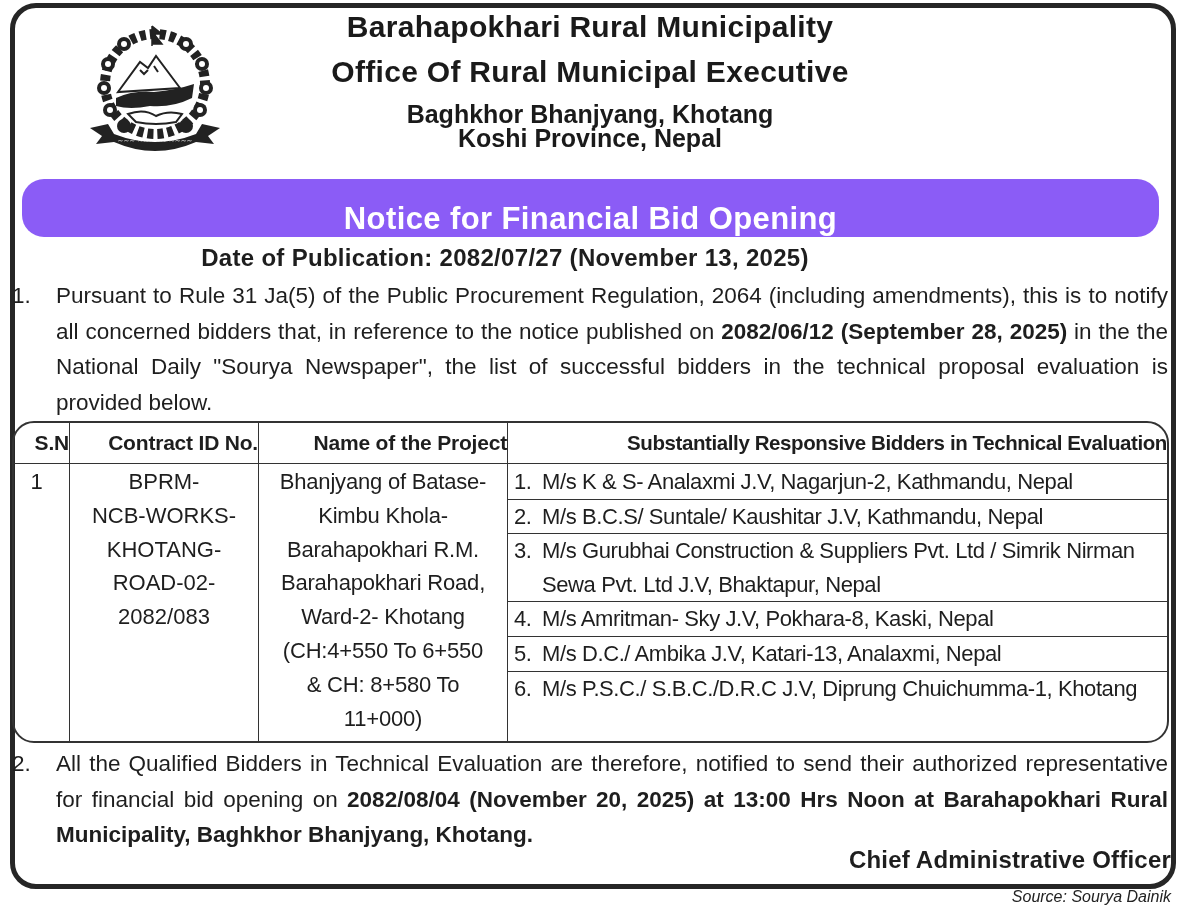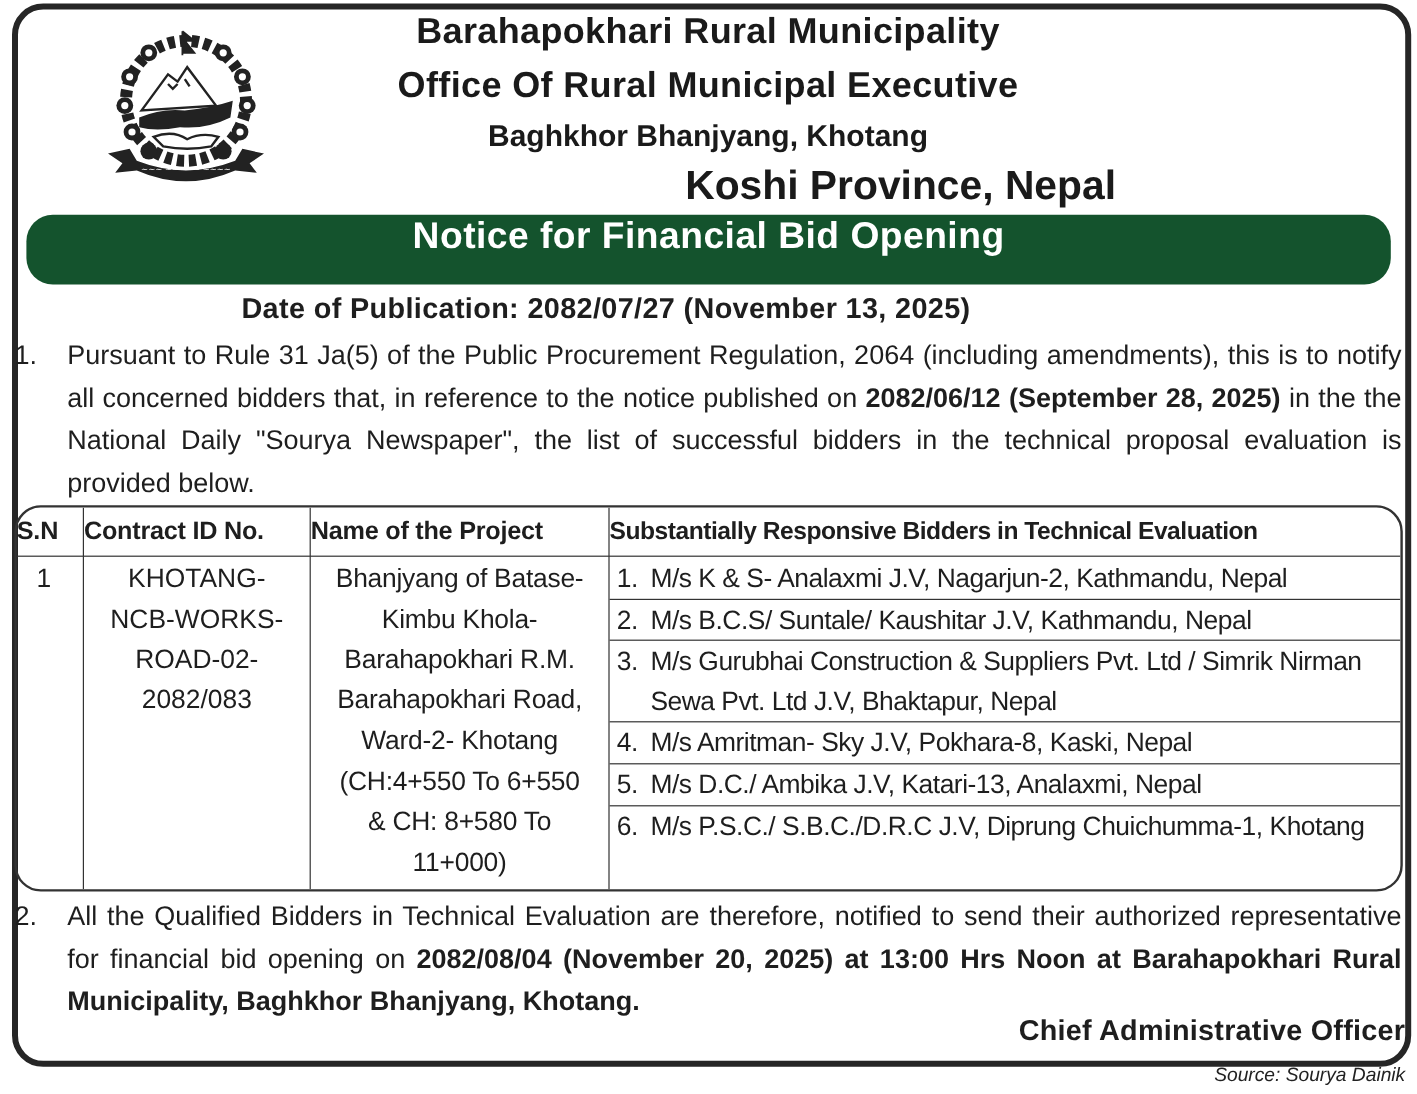--- a/index.html
+++ b/index.html
@@ -14,25 +14,25 @@
     .logo {
       position: absolute; left: 84px; top: 18px; width: 142px; height: 138px;
     }
     .hdr {
       position: absolute; left: 250px; width: 680px; text-align: center;
       font-weight: bold; color: #1a1a1a; white-space: nowrap;
     }
     .hdr.l1 { top: 10px; font-size: 30px; letter-spacing: 0.3px; }
     .hdr.l2 { top: 55px; font-size: 30px; letter-spacing: 0.3px; }
     .hdr.l3 { top: 100px; font-size: 25px; }
-    .hdr.l4 { top: 136px; font-size: 34px; text-align: right; }
+    .hdr.l4 { top: 124px; font-size: 25px; }
     .banner {
       position: absolute; left: 22px; top: 179px; width: 1137px; height: 58px;
-      background: #14532d; border-radius: 22px;
-      display: flex; align-items: flex-start; justify-content: center;
+      background: #8b5cf6; border-radius: 22px;
+      display: flex; align-items: flex-end; justify-content: center;
     }
     .banner span { color: #fff; font-weight: bold; font-size: 31px; letter-spacing: 0.4px; }
     .pubdate {
       position: absolute; left: 15px; width: 980px; top: 244px; text-align: center;
       font-weight: bold; font-size: 24px; letter-spacing: 0.3px;
     }
     .para {
       position: absolute; left: 12px; width: 1156px; font-size: 22.5px; line-height: 35.5px;
     }
     .para .num { position: absolute; left: 0; top: 0; }
@@ -46,21 +46,21 @@
       border: 2px solid #333; border-radius: 22px; overflow: hidden;
     }
     .col { position: absolute; top: 0; bottom: 0; border-left: 1.5px solid #333; }
     .c1 { left: 55px; } .c2 { left: 244px; } .c3 { left: 493px; }
     .hrow {
       position: absolute; left: 0; right: 0; top: 0; height: 40px;
       border-bottom: 1.5px solid #333;
     }
     .th {
       position: absolute; top: 0; height: 40px; line-height: 40px; font-weight: bold;
-      font-size: 21px; text-align: left; white-space: nowrap; letter-spacing: -0.2px;
+      font-size: 21px; text-align: right; white-space: nowrap; letter-spacing: -0.2px;
     }
     .th.sn { left: 0; width: 55px; }
     .th.cid { left: 56px; width: 188px; }
     .th.proj { left: 245px; width: 248px; }
     .th.bid { left: 494px; width: 659px; font-size: 20.5px; letter-spacing: -0.4px; }
     .td {
       position: absolute; top: 42px; font-size: 22px; line-height: 33.8px; text-align: center;
     }
     .td.sn { left: 0; width: 45px; }
     .td.cid { left: 56px; width: 188px; }
@@ -153,22 +153,23 @@
   <div class="col c3"></div>
   <div class="hrow">
     <div class="th sn">S.N</div>
     <div class="th cid">Contract ID No.</div>
     <div class="th bid">Substantially Responsive Bidders in Technical Evaluation</div>
     <div class="th proj">Name of the Project</div>
   </div>
 
   <div class="td sn">1</div>
   <div class="td cid">
+    <div>BPRM-</div>
+    <div>NCB-WORKS-</div>
     <div>KHOTANG-</div>
-    <div>NCB-WORKS-</div>
     <div>ROAD-02-</div>
     <div>2082/083</div>
   </div>
   <div class="td proj">
     <div>Bhanjyang of Batase-</div>
     <div>Kimbu Khola-</div>
     <div>Barahapokhari R.M.</div>
     <div>Barahapokhari Road,</div>
     <div>Ward-2- Khotang</div>
     <div>(CH:4+550 To 6+550</div>

